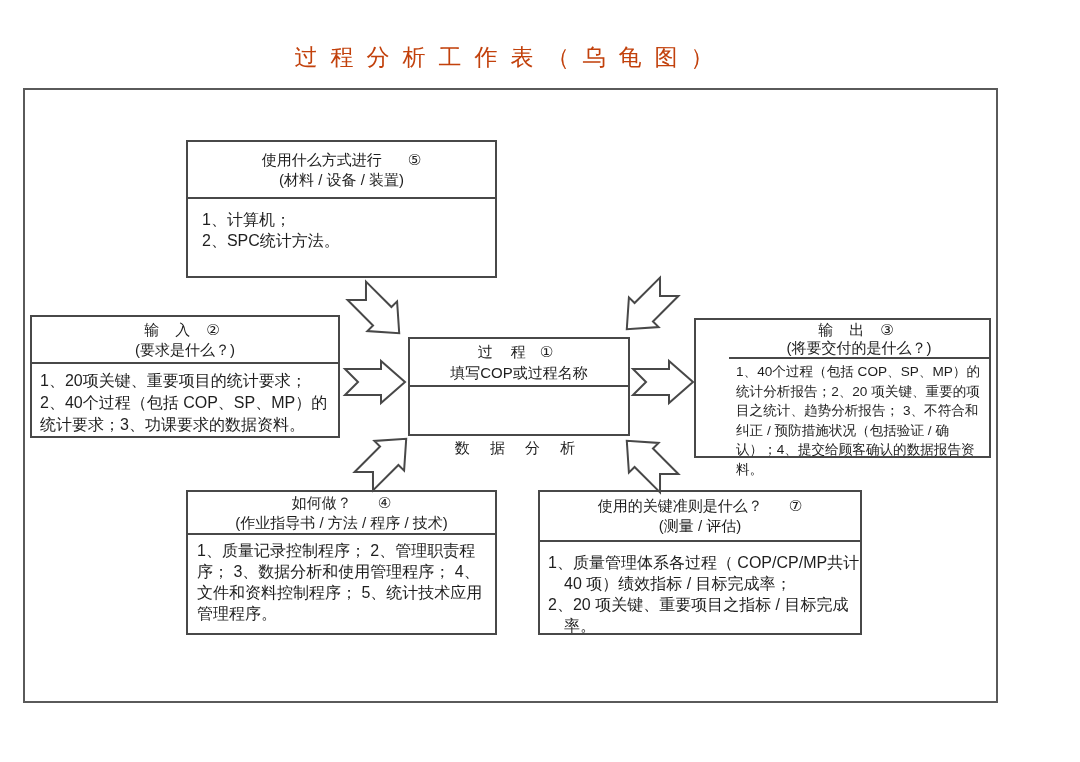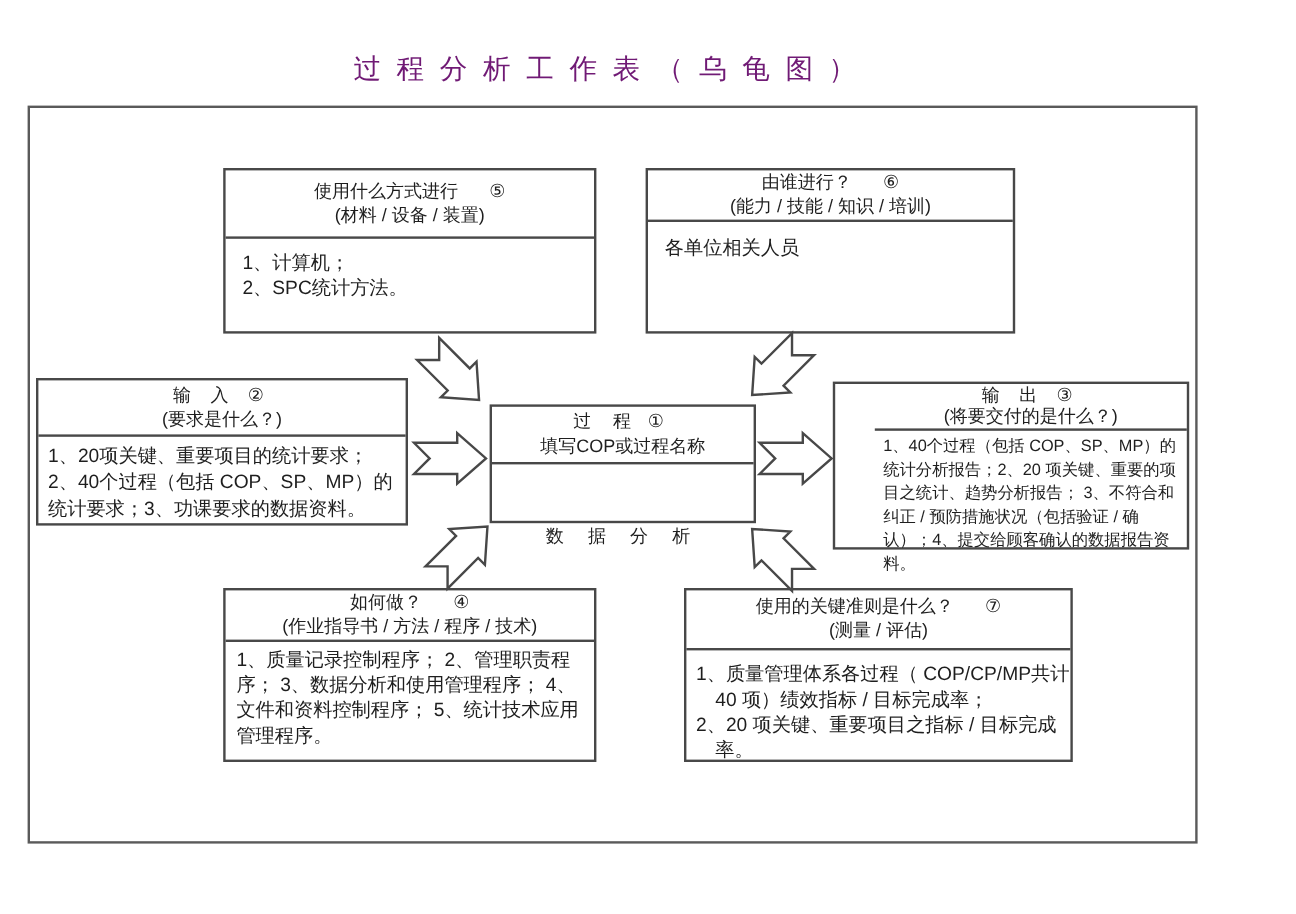--- a/index.html
+++ b/index.html
@@ -3,21 +3,21 @@
 <meta charset="utf-8">
 <style>
   html,body{margin:0;padding:0;}
   body{
     width:1080px;height:762px;background:#ffffff;overflow:hidden;position:relative;
     font-family:"Liberation Sans","DejaVu Sans",sans-serif;color:#1e1e1e;
   }
   .page{position:absolute;inset:0;}
   .title{
     position:absolute;left:23px;top:42px;width:975px;text-align:center;
-    font-size:23px;letter-spacing:13px;color:#701a75;white-space:nowrap;
+    font-size:23px;letter-spacing:13px;color:#c2410c;white-space:nowrap;
   }
   .frame{
     position:absolute;left:23px;top:88px;width:971px;height:611px;
     border:2px solid #5a5a5a;background:#ffffff;
   }
   .box{
     position:absolute;border:2px solid #484848;background:#ffffff;
     display:flex;flex-direction:column;box-sizing:border-box;
   }
   .box-hd{
@@ -46,21 +46,21 @@
   #box-process .hd1{letter-spacing:7px;}
   #box-process .hd1 .num{margin-left:7px;}
   #box-process .box-bd{display:flex;align-items:center;justify-content:center;
     letter-spacing:8px;font-size:15px;padding:2px;margin-top:48px;}
   #box-output{left:694px;top:318px;width:297px;height:140px;padding-left:33px;}
   #box-output .box-hd{height:39px;line-height:18px;padding:1px 2px;}
   #box-output .box-bd{padding:3px 7px;font-size:13.6px;line-height:19.5px;}
   #box-how{left:186px;top:490px;width:311px;height:145px;}
   #box-how .box-hd{height:43px;}
   #box-how .box-bd{padding:5px 9px;}
-  #box-criteria{left:570px;top:490px;width:324px;height:145px;}
+  #box-criteria{left:538px;top:490px;width:324px;height:145px;}
   #box-criteria .box-hd{height:50px;}
   #box-criteria .box-bd{padding:10px 0 4px 8px;}
   #box-input .hd1, #box-output .hd1{letter-spacing:6px;}
   #box-input .hd1 .num, #box-output .hd1 .num{margin-left:10px;}
   
   .arrow{position:absolute;width:64px;height:44px;}
   .arrow svg{display:block;width:100%;height:100%;overflow:visible;}
   #arrow-method{left:346px;top:290px;transform:rotate(45deg);}
   #arrow-who{left:616px;top:286px;transform:rotate(135deg);}
   #arrow-input{left:343px;top:360px;}
@@ -81,27 +81,20 @@
     <div class="box-hd">
       <div class="hd1"><span>使用什么方式进行</span><span class="num">⑤</span></div>
       <div class="hd2">(材料 / 设备 / 装置)</div>
     </div>
     <div class="box-bd">
       <div>1、计算机；</div>
       <div>2、SPC统计方法。</div>
     </div>
   </div>
 
-  <div class="box" id="box-who">
-    <div class="box-hd">
-      <div class="hd1"><span>由谁进行？</span><span class="num">⑥</span></div>
-      <div class="hd2">(能力 / 技能 / 知识 / 培训)</div>
-    </div>
-    <div class="box-bd">各单位相关人员</div>
-  </div>
 
   <div class="box" id="box-input">
     <div class="box-hd">
       <div class="hd1"><span>输 入</span><span class="num">②</span></div>
       <div class="hd2">(要求是什么？)</div>
     </div>
     <div class="box-bd">1、20项关键、重要项目的统计要求；  2、40个过程（包括 COP、SP、MP）的统计要求；3、功课要求的数据资料。</div>
   </div>
 
   <div class="box" id="box-process">

